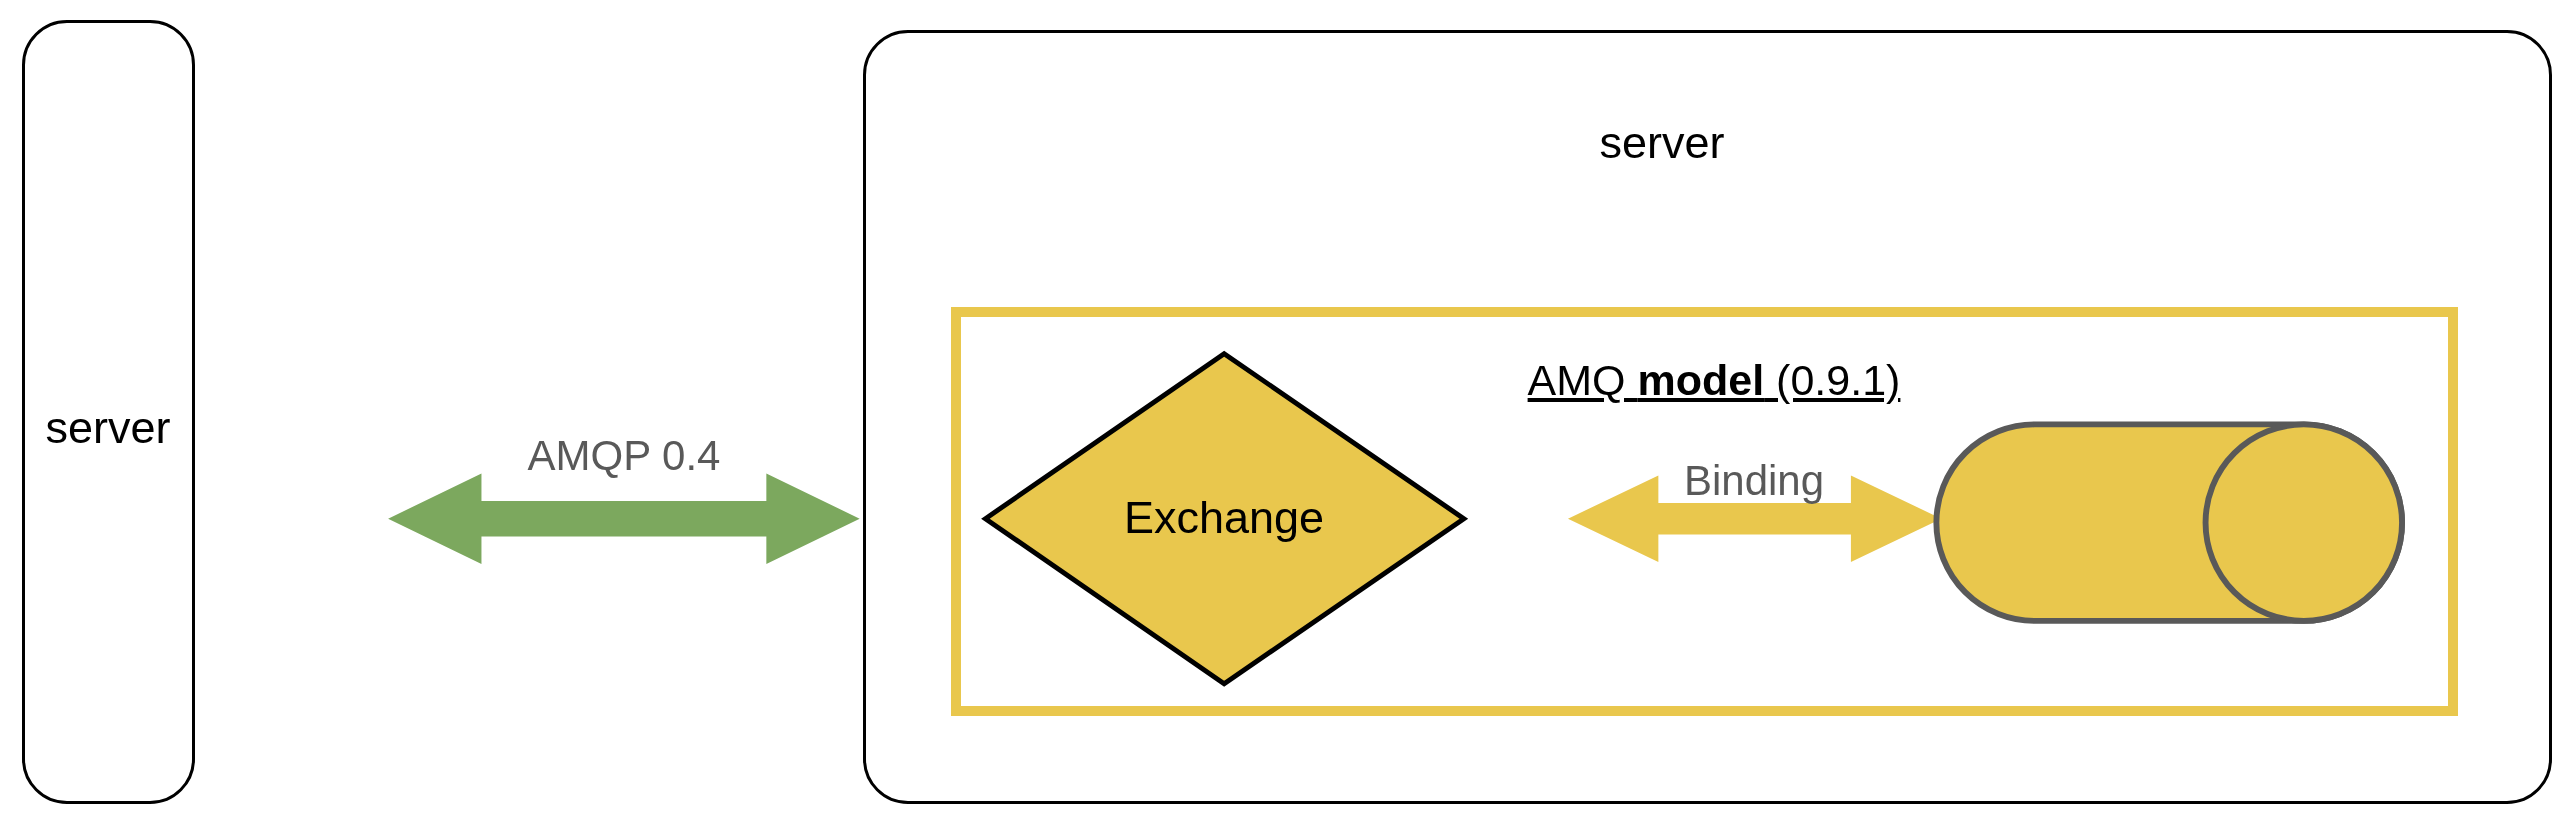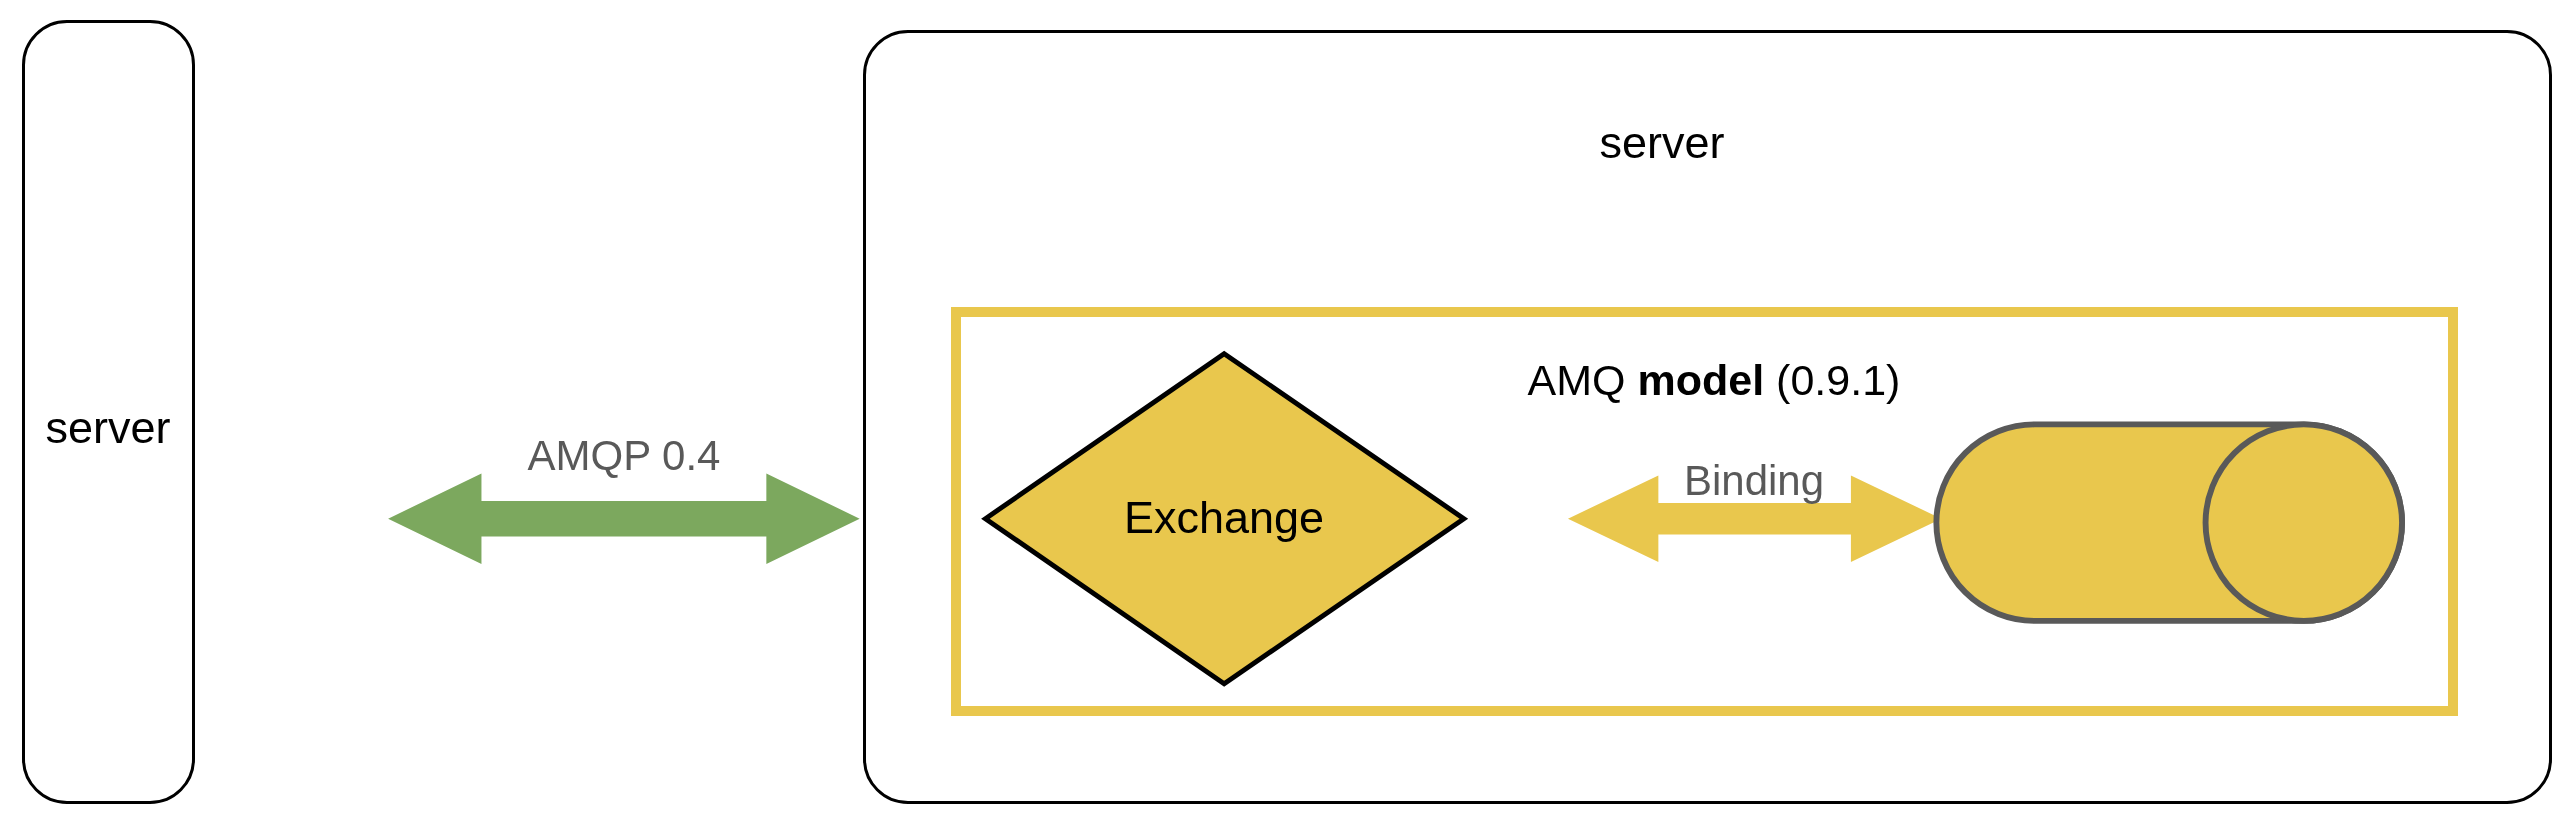--- a/index.html
+++ b/index.html
@@ -37,20 +37,21 @@
   }
   #client-label {
     left: 21.6px; top: 405px; width: 173px;
   }
   #server-label {
     left: 1323px; top: 120px; width: 678px;
   }
   #amq-model-label {
     left: 1218px; top: 359px; width: 992px;
     font-size: 43px;
+    text-decoration: underline;
   }
   #amq-model-label .bold { font-weight: bold; }
 
   .label-gray {
     color: #595959;
     font-size: 42px;
     line-height: 1;
     white-space: nowrap;
     text-align: center;
   }

